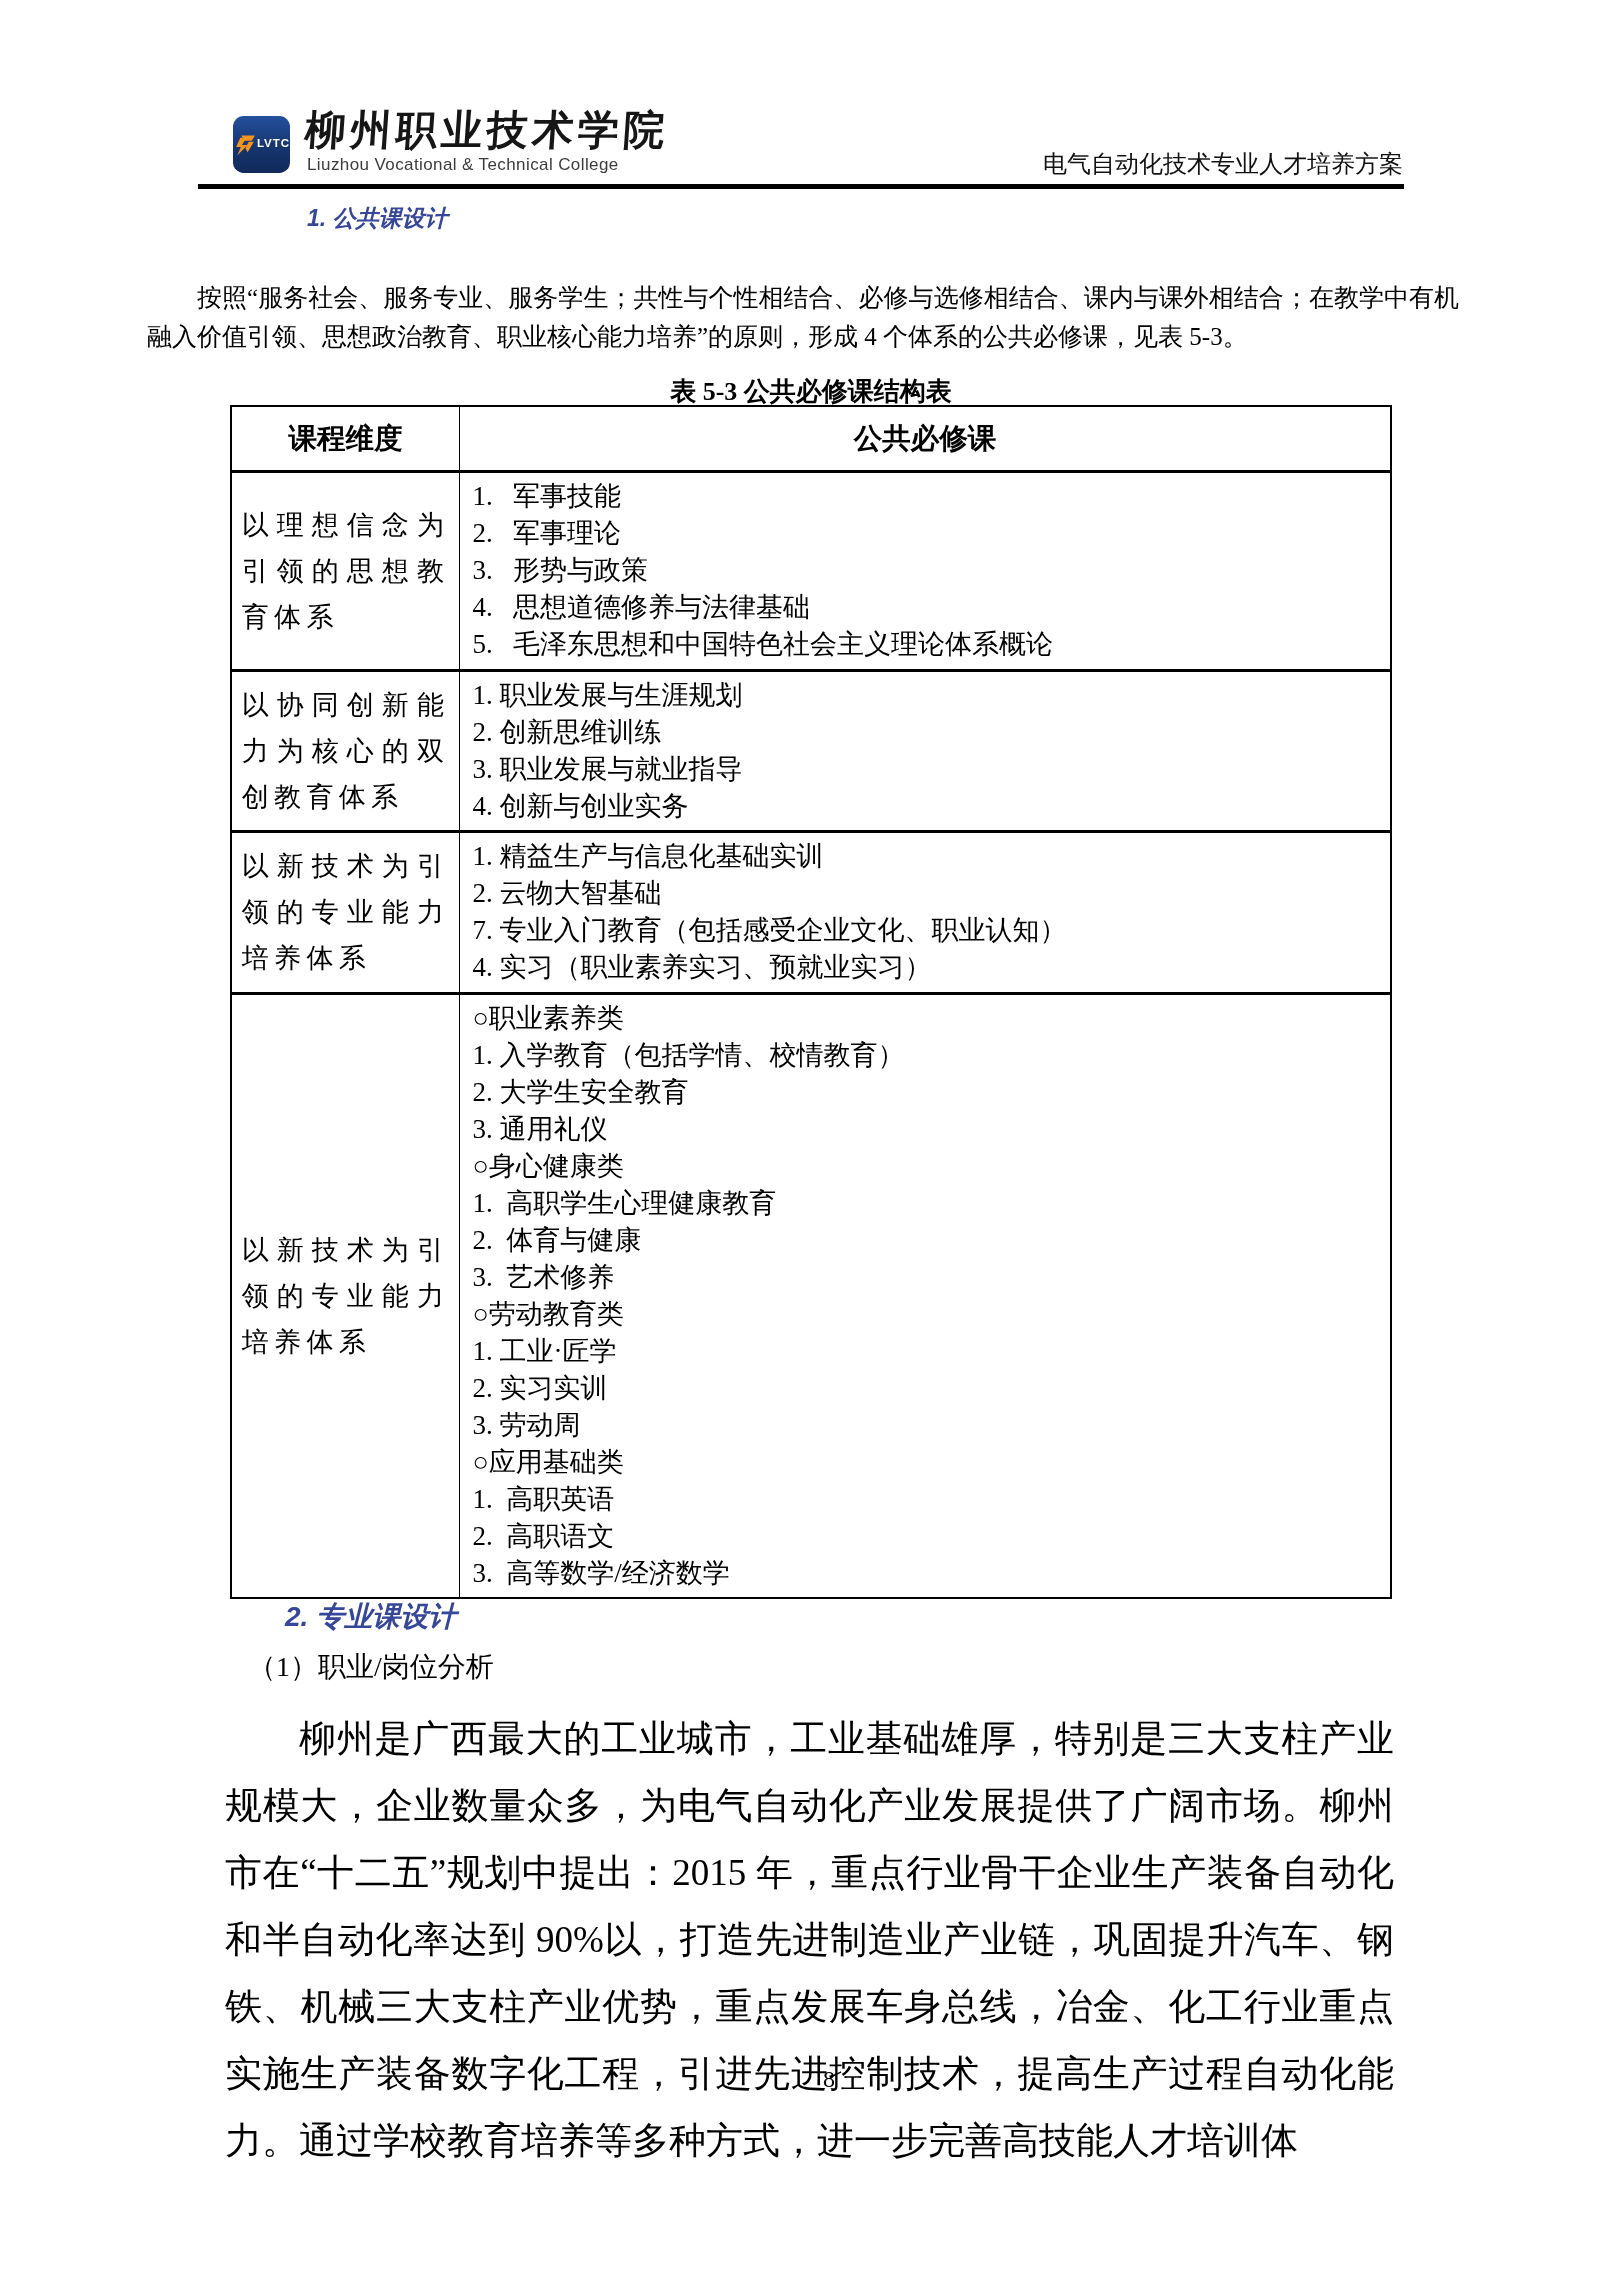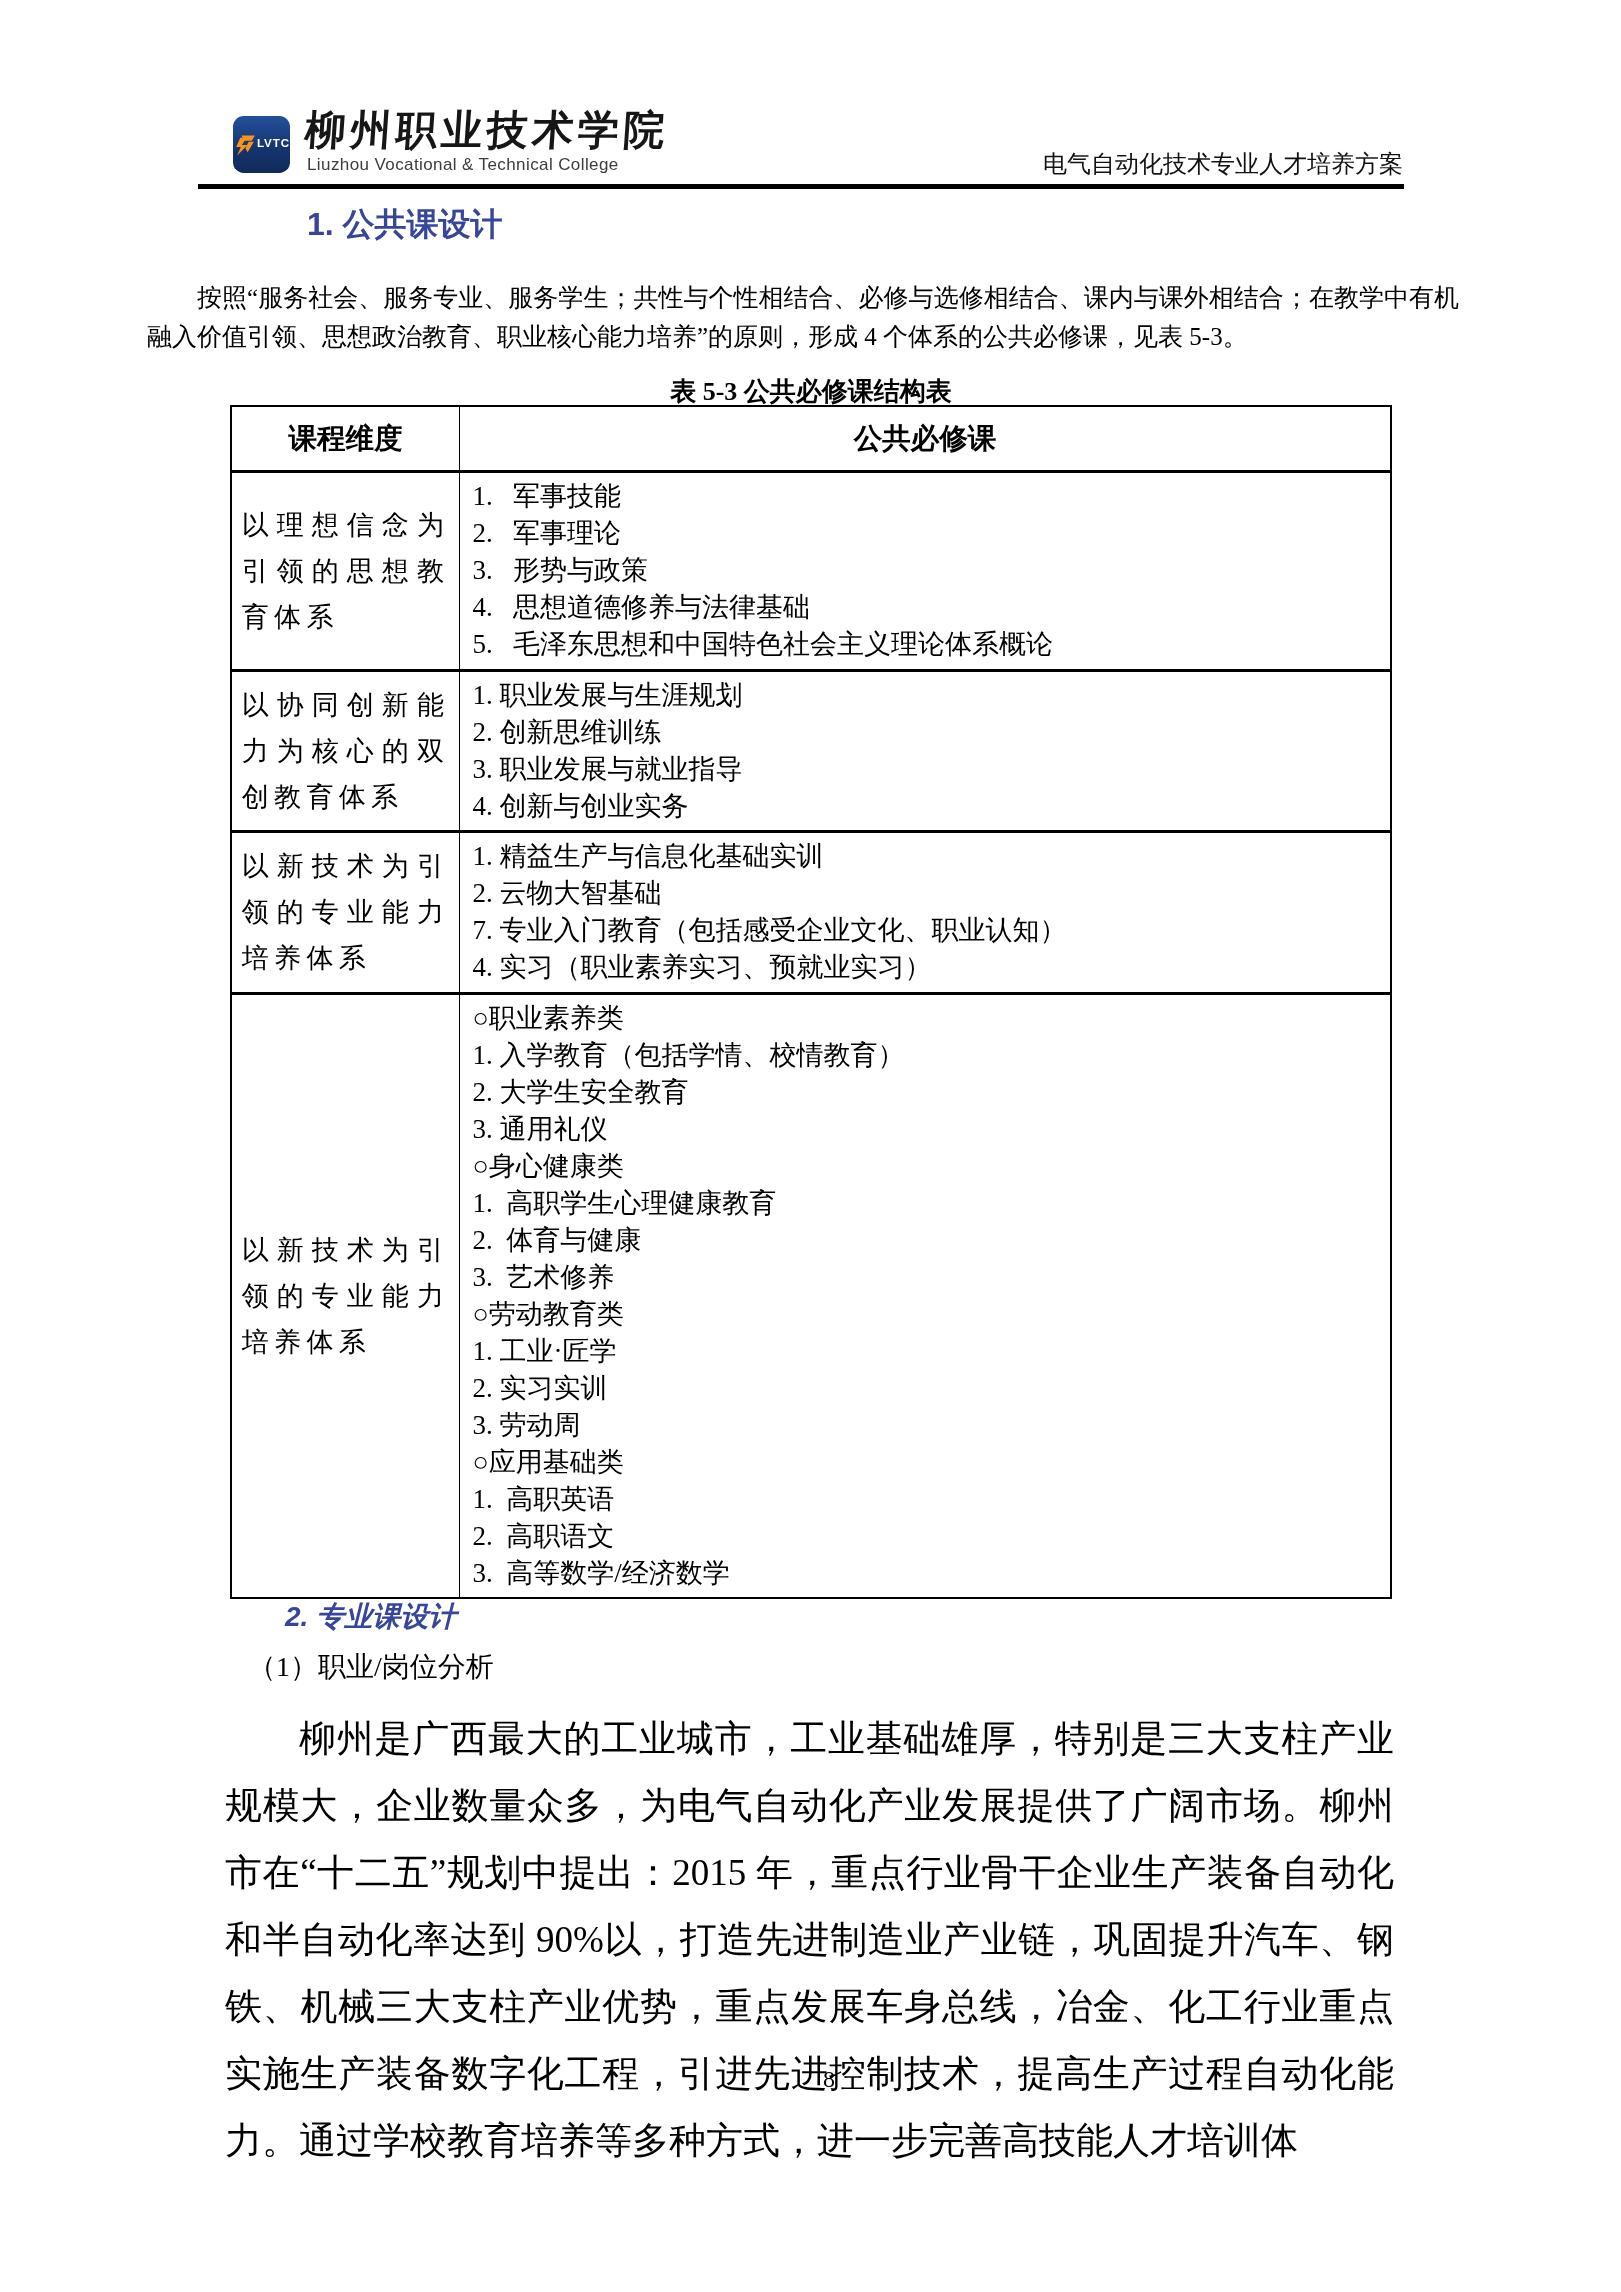--- a/index.html
+++ b/index.html
@@ -40,21 +40,21 @@
     position:absolute;top:148px;left:962px;width:441px;
     text-align:right;font-size:24px;color:#111;white-space:nowrap;
     font-family:"Liberation Sans","DejaVu Sans",sans-serif;
   }
   .header-rule{
     position:absolute;left:198px;top:184px;width:1206px;height:4.5px;background:#000;
   }
   
   .h-blue{position:absolute;font-weight:bold;white-space:nowrap;
     font-family:"Liberation Sans","DejaVu Sans",sans-serif;}
-  .h1{left:307px;top:203px;font-size:32px;}
+  .h1{left:307px;top:203px;font-size:23px;font-style:italic;}
   .h2{left:285px;top:1598px;font-size:28px;font-style:italic;}
   
   .para1{
     position:absolute;left:147px;top:253px;width:1312px;
     font-size:25px;line-height:39px;text-align:justify;text-indent:2em;
   }
   .sub-heading{
     position:absolute;left:248px;top:1648px;font-size:28px;white-space:nowrap;
   }
   .para2{

